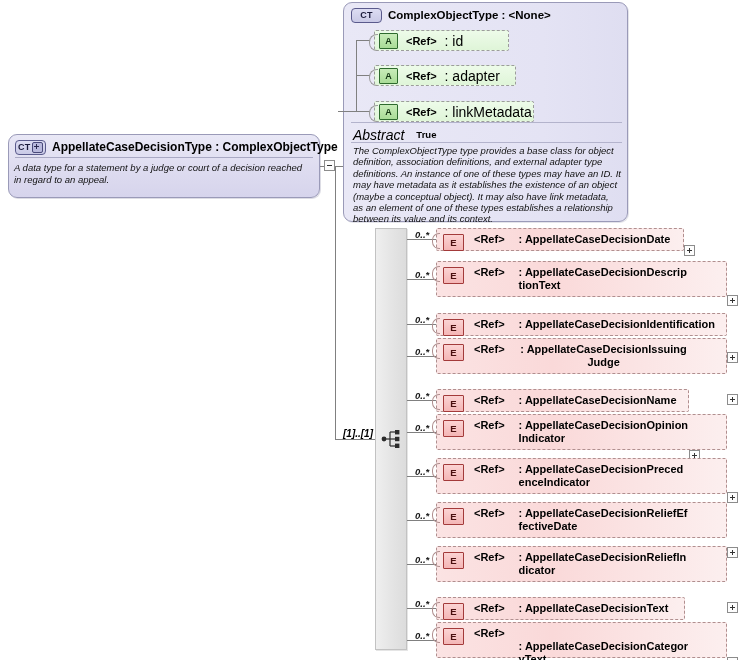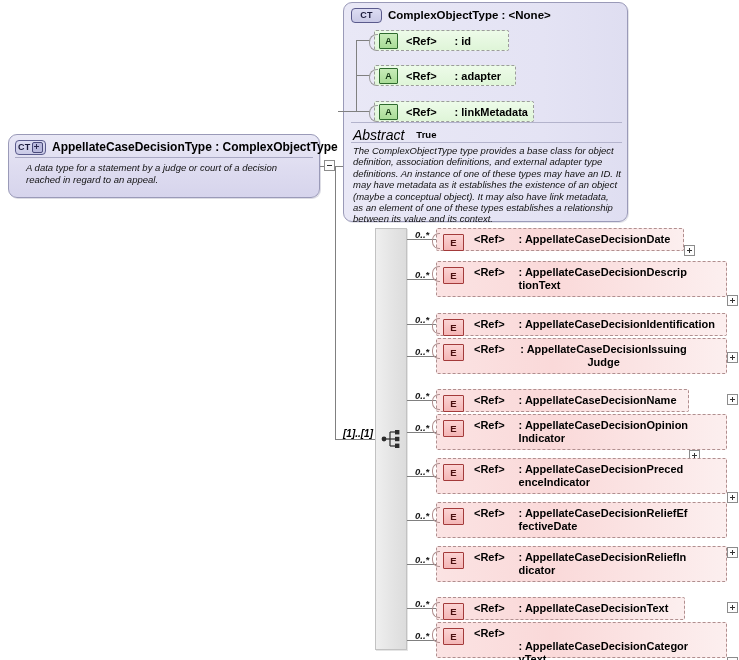--- a/index.html
+++ b/index.html
@@ -56,21 +56,21 @@
   .ct-badge .plusglyph::before { left:1px; top:3px; width:5px; height:1px; }
   .ct-badge .plusglyph::after  { left:3px; top:1px; width:1px; height:5px; }
 
   #root-type-name { font-size: 12px; font-weight: bold; color:#000; white-space:nowrap; }
 
   #root-type-divider {
     height:1px; background:#a9a9c4; margin: 0 6px;
   }
   #root-type-doc {
     font-size: 9.5px; font-style: italic; color:#111;
-    padding: 4px 8px 0 17px; line-height: 11.5px;
+    padding: 4px 8px 0 5px; line-height: 11.5px;
   }
 
   
   .expander {
     width: 11px; height: 11px;
     border: 1px solid #8c8c8c;
     background: #fdfdfd;
     box-sizing: border-box;
     position: relative;
   }
@@ -110,21 +110,21 @@
   .attr-badge {
     width: 17px; height: 14px;
     border: 1px solid #2d6a2d;
     background: linear-gradient(to bottom,#c8ecb9,#a9dc97);
     font-size: 9px; font-weight: bold; color:#113311;
     display:flex; align-items:center; justify-content:center;
     flex: 0 0 auto;
     border-radius: 1px;
   }
   .attr-ref { margin-left: 8px; font-size: 11px; font-weight: bold; }
-  .attr-name { margin-left: 18px; font-size: 11px; font-weight: bold; }
+  .attr-name { margin-left: 8px; font-size: 14px; font-weight: normal; }
 
   
   .notch {
     position:absolute; left:-6px; top:3px;
     width: 8px; height: 15px;
     border: 1px solid #9c9c9c; border-right: none;
     border-radius: 8px 0 0 8px;
     background: transparent;
   }
 

